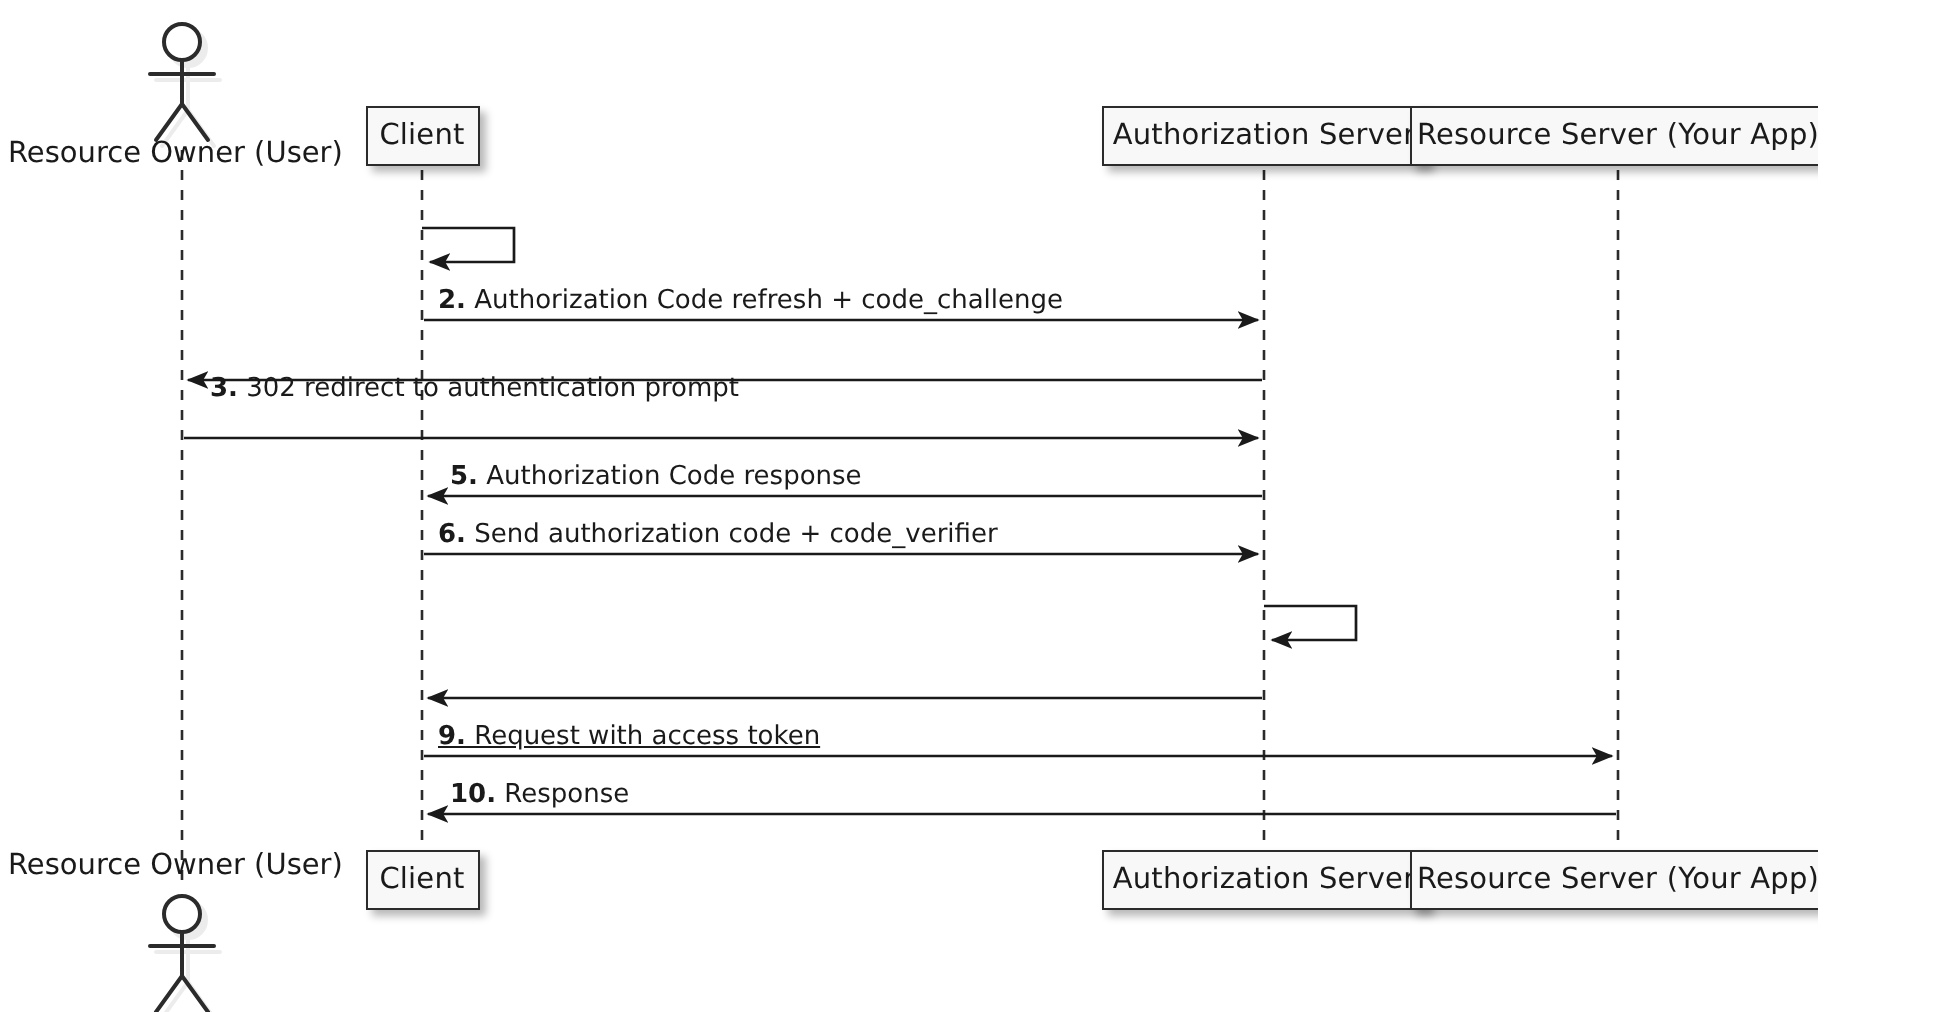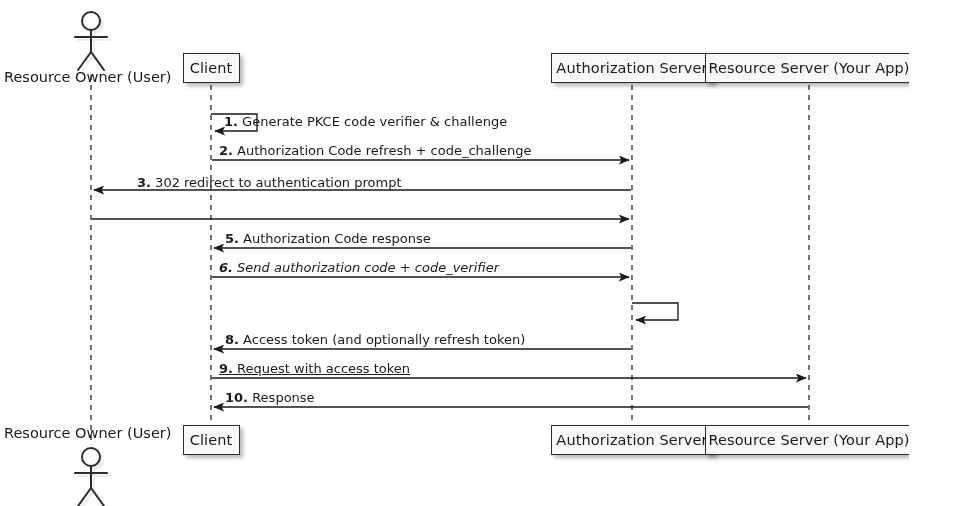--- a/index.html
+++ b/index.html
@@ -117,23 +117,21 @@
   <div class="pbox" id="box-rs-top" style="left: 704.5px; top: 53px; width: 209px; height: 30px;">Resource Server (Your App)</div>
 
   <div class="pbox" id="box-client-bot" style="left: 182.5px; top: 425px; width: 57px; height: 30px;">Client</div>
   <div class="pbox" id="box-auth-bot" style="left: 550.5px; top: 425px; width: 163px; height: 30px;">Authorization Server</div>
   <div class="pbox" id="box-rs-bot" style="left: 704.5px; top: 425px; width: 209px; height: 30px;">Resource Server (Your App)</div>
 
   <div class="actor-label" id="actor-label-top" style="left: 4px; top: 69px;">Resource Owner (User)</div>
   <div class="actor-label" id="actor-label-bot" style="left: 4px; top: 425px;">Resource Owner (User)</div>
 
   <div class="layer" id="msg-layer">
-      <div class="msg" style="left: 224px; top: 115px;"><span class="num">1.</span><span class="txt"> Generate PKCE code verifier &amp; challenge</span></div>
       <div class="msg" style="left: 219px; top: 144px;"><span class="num">2.</span><span class="txt"> Authorization Code refresh + code_challenge</span></div>
-      <div class="msg" style="left: 105px; top: 176px; margin-left: 32px;"><span class="num">3.</span><span class="txt"> 302 redirect to authentication prompt</span></div>
+      <div class="msg" style="left: 105px; top: 188px;"><span class="num">3.</span><span class="txt"> 302 redirect to authentication prompt</span></div>
       <div class="msg" style="left: 225px; top: 232px;"><span class="num">5.</span><span class="txt"> Authorization Code response</span></div>
-      <div class="msg" style="left: 219px; top: 261px; font-style: italic;"><span class="num">6.</span><span class="txt"> Send authorization code + code_verifier</span></div>
-      <div class="msg" style="left: 225px; top: 333px;"><span class="num">8.</span><span class="txt"> Access token (and optionally refresh token)</span></div>
+      <div class="msg" style="left: 219px; top: 261px;"><span class="num">6.</span><span class="txt"> Send authorization code + code_verifier</span></div>
       <div class="msg" style="left: 219px; top: 362px; text-decoration: underline;"><span class="num">9.</span><span class="txt"> Request with access token</span></div>
       <div class="msg" style="left: 225px; top: 391px;"><span class="num">10.</span><span class="txt"> Response</span></div>
     </div>
 
 </div>
 
 </body></html>

